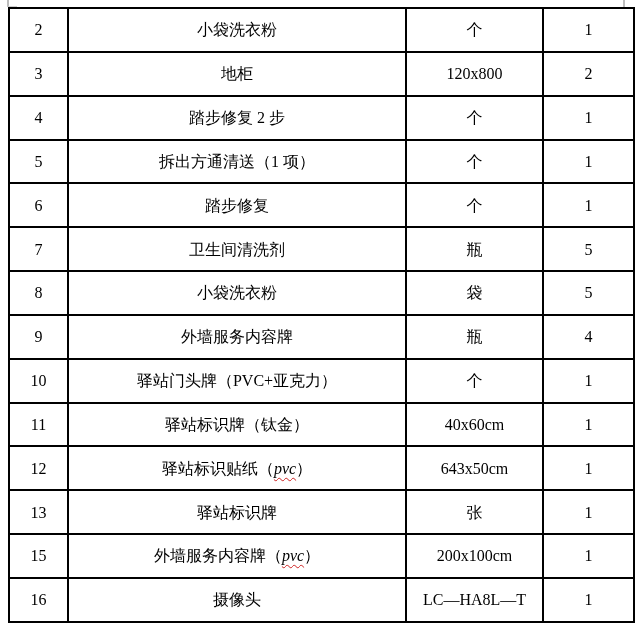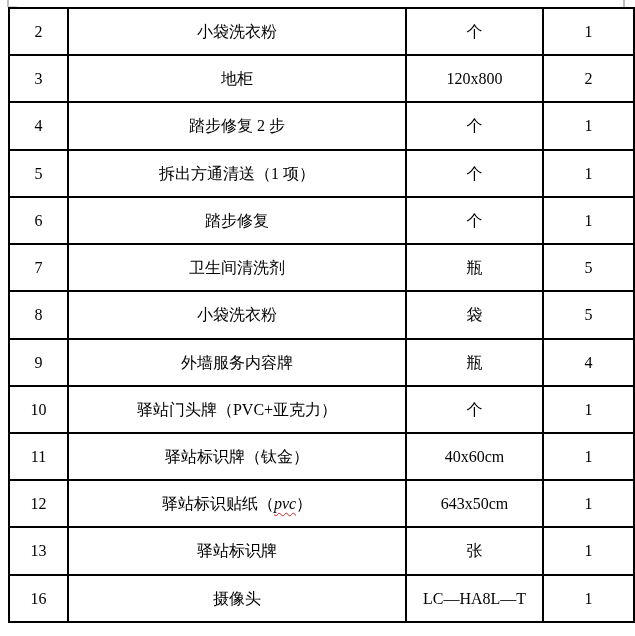--- a/index.html
+++ b/index.html
@@ -113,20 +113,26 @@
       <td>643x50cm</td>
       <td>1</td>
     </tr>
         <tr>
       <td>13</td>
       <td><span>驿站标识牌</span><span class="misspell"></span><span></span></td>
       <td>张</td>
       <td>1</td>
     </tr>
         <tr>
+      <td>15</td>
+      <td><span>外墙服务内容牌（</span><span class="misspell">pvc</span><span>）</span></td>
+      <td>200x100cm</td>
+      <td>1</td>
+    </tr>
+        <tr>
       <td>16</td>
       <td><span>摄像头</span><span class="misspell"></span><span></span></td>
       <td>LC—HA8L—T</td>
       <td>1</td>
     </tr>
       </tbody>
   </table>
 
 </div>
 

